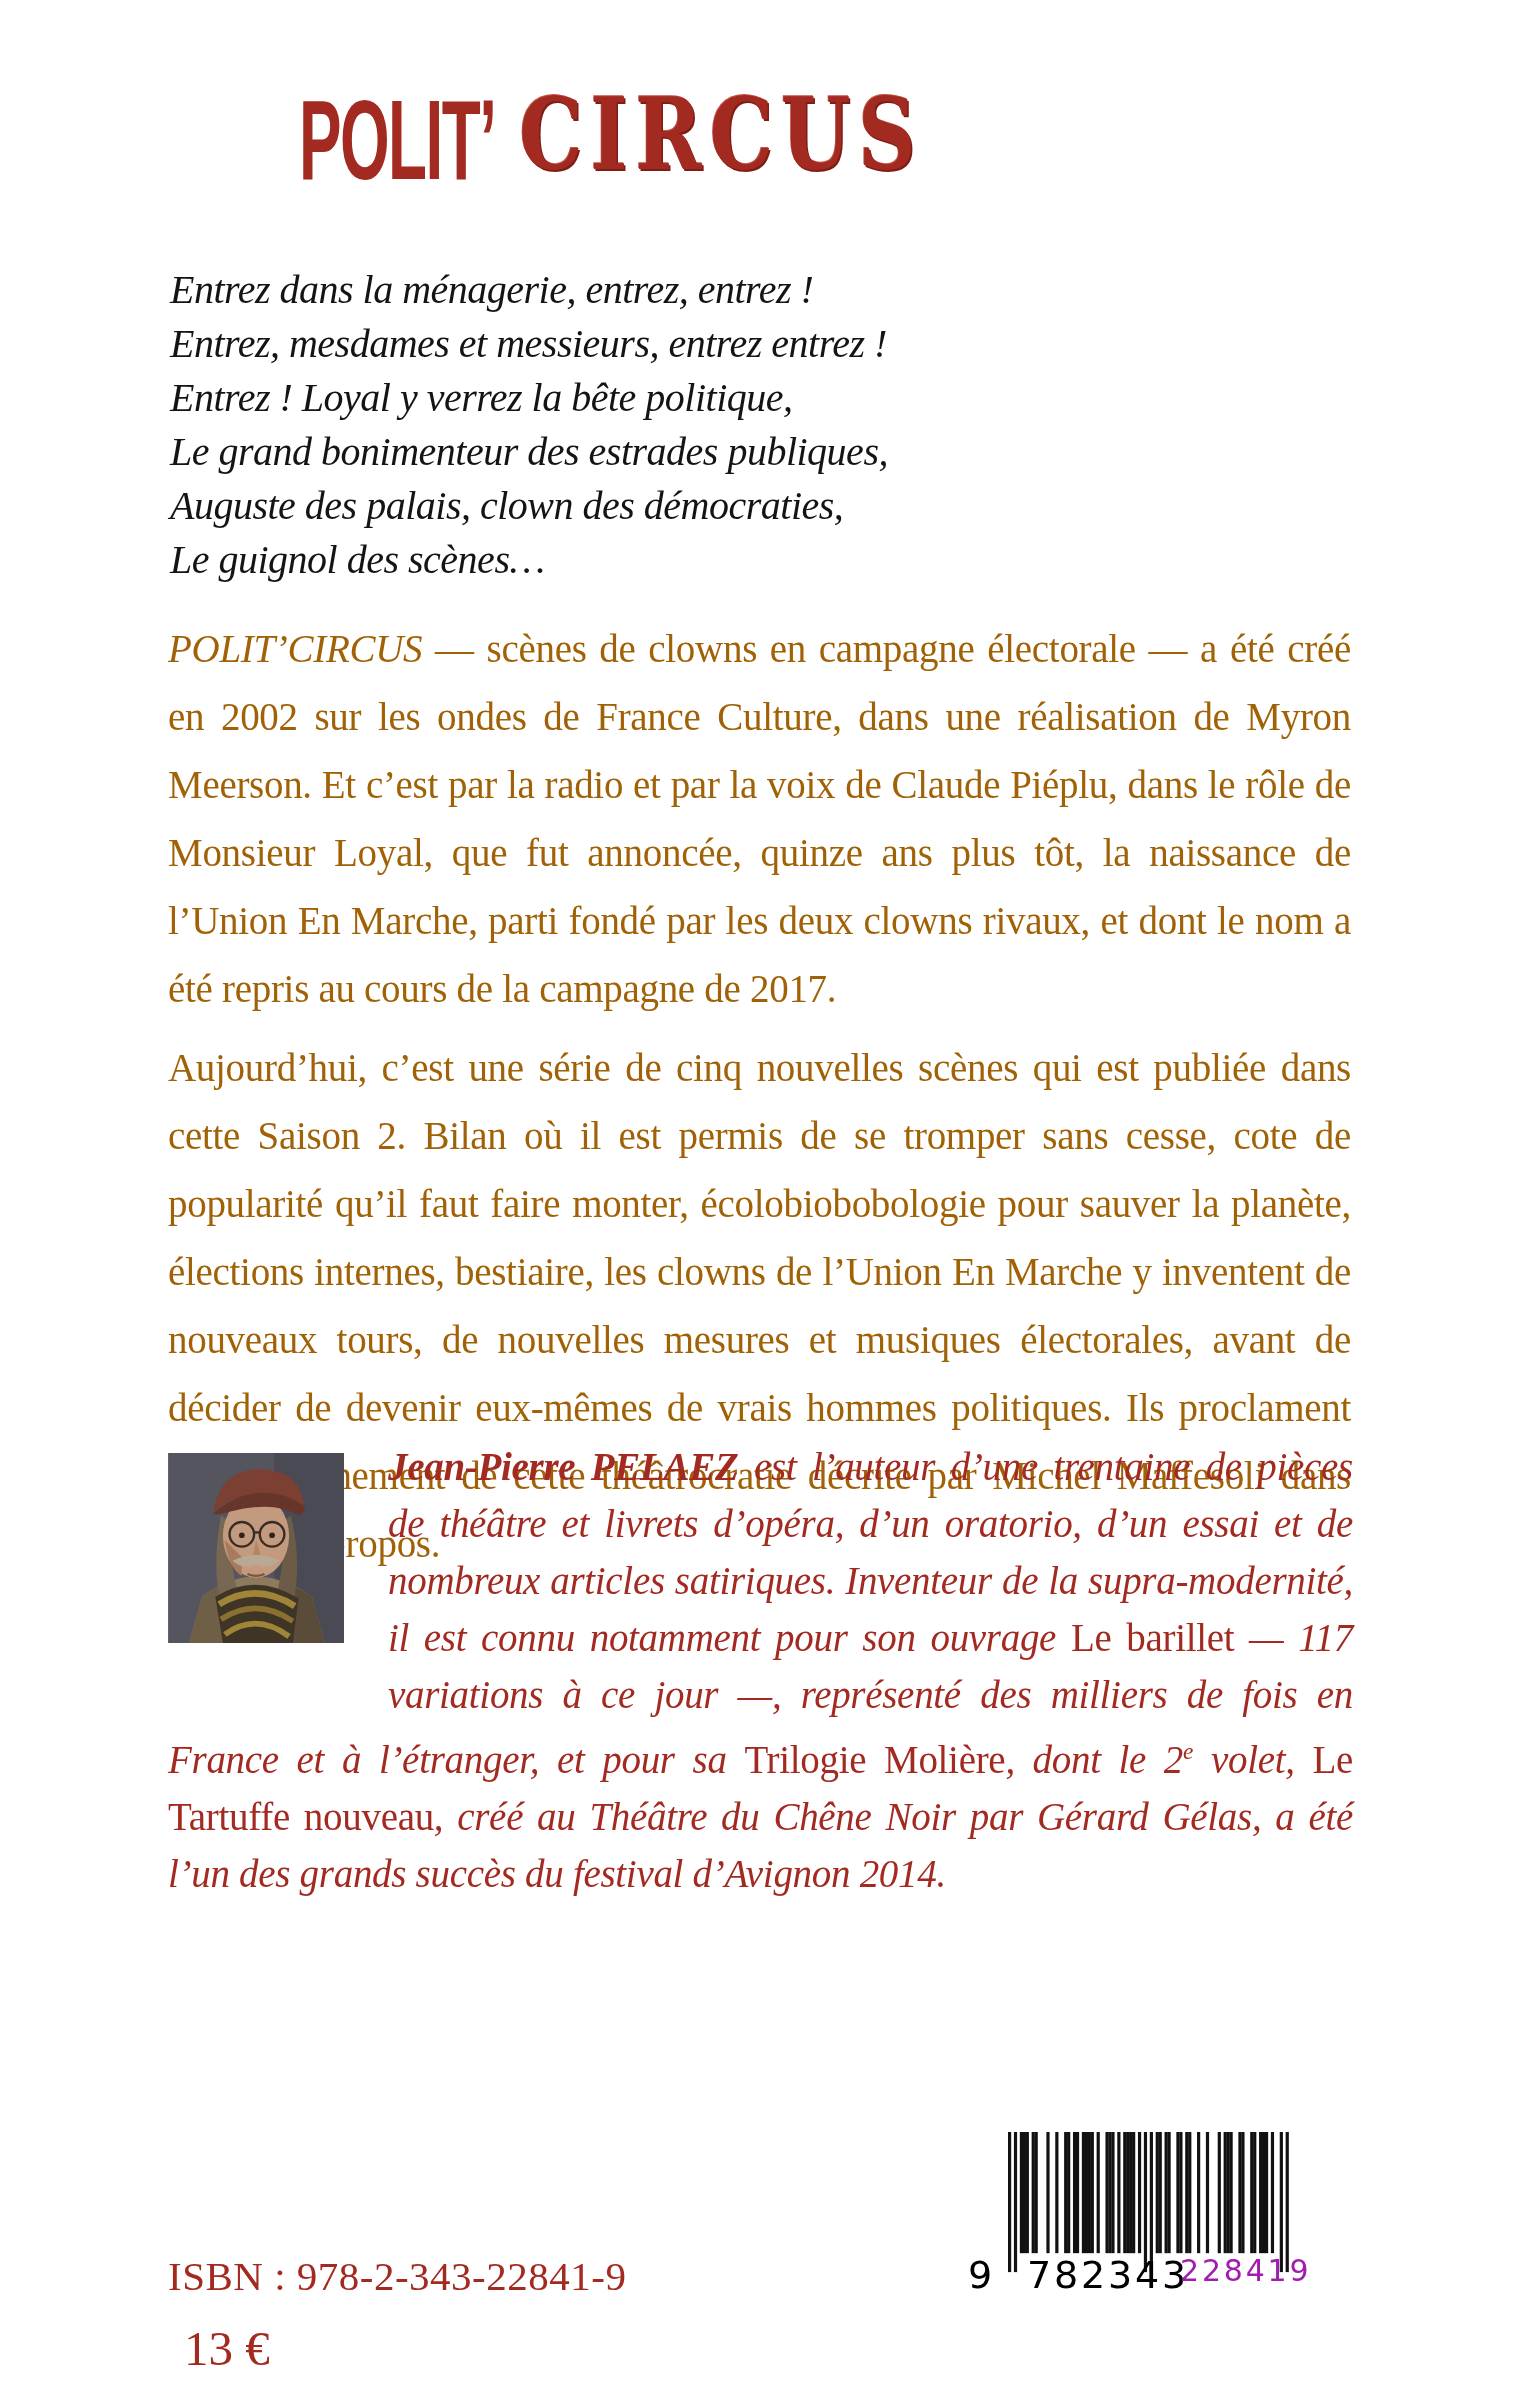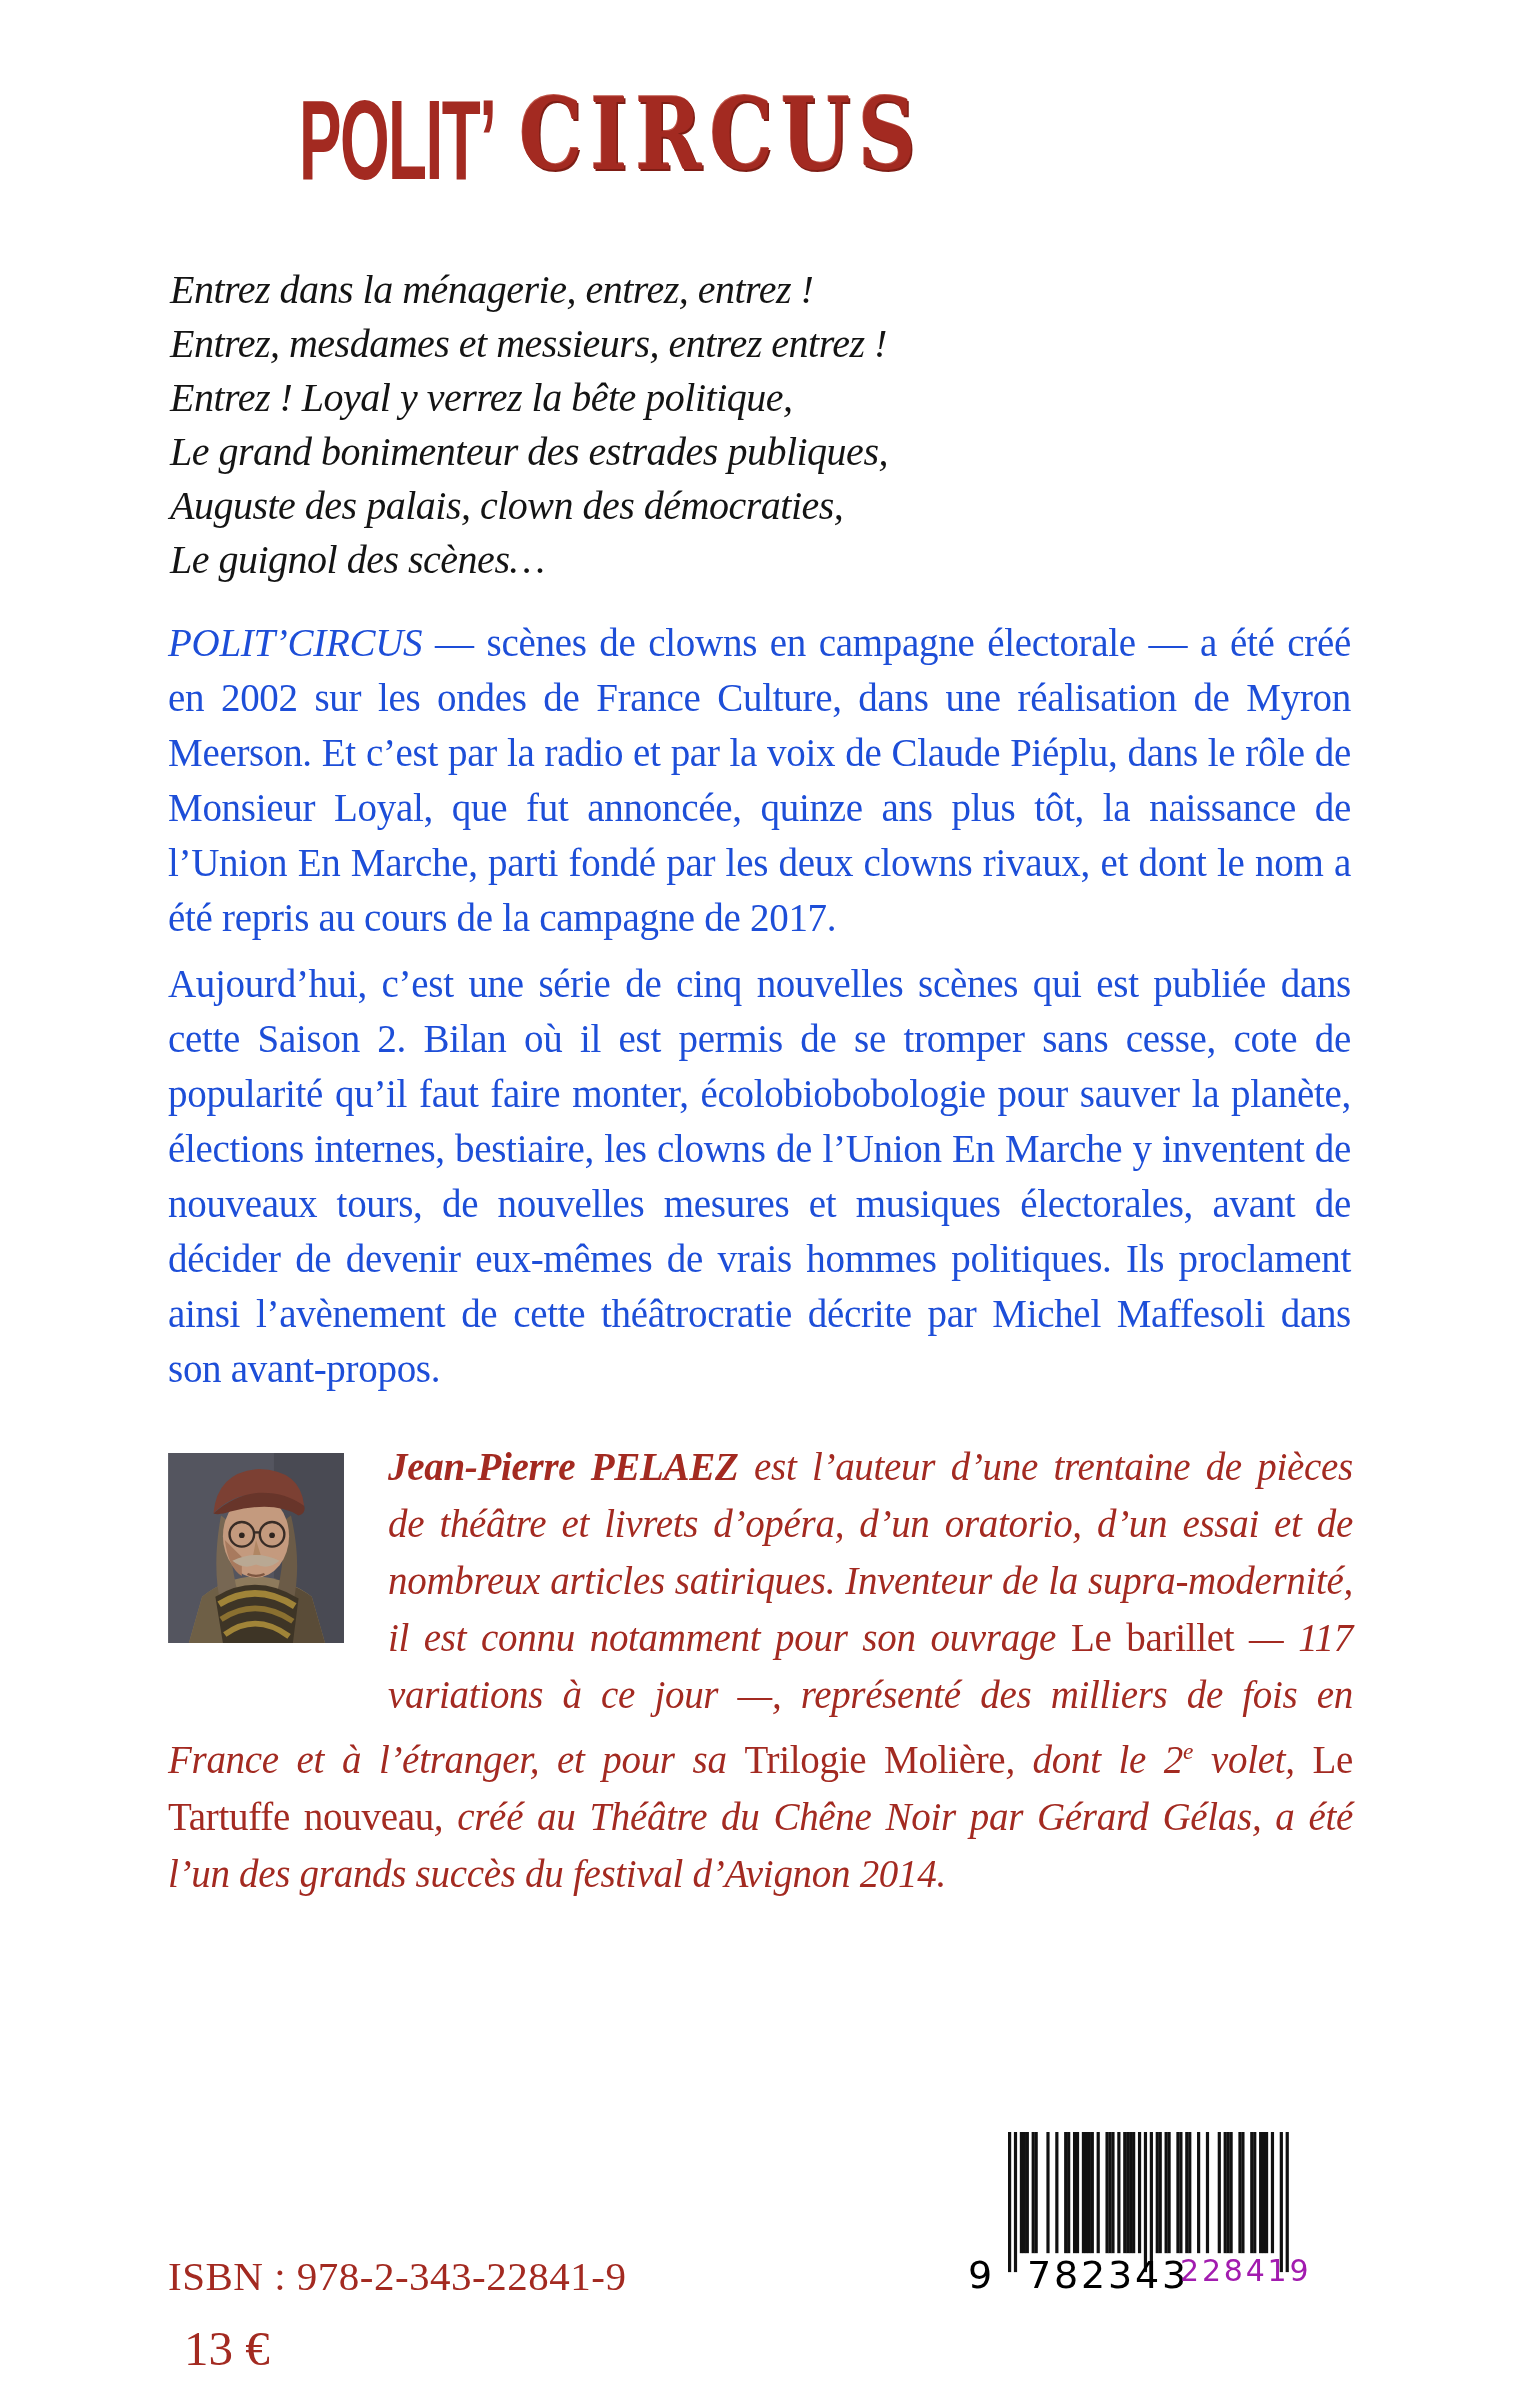--- a/index.html
+++ b/index.html
@@ -30,21 +30,21 @@
   }
   
   .poem{
     position:absolute;left:170px;top:263px;width:1041px;
     font-style:italic;font-size:40px;line-height:54px;color:#141414;
     letter-spacing:-0.5px;
   }
   
   .body-text{
     position:absolute;left:168px;top:615px;width:1183px;
-    font-size:39px;line-height:55px;text-align:justify;color:#1d4ed8;
+    font-size:39px;line-height:68px;text-align:justify;color:#a16207;
     letter-spacing:-0.3px;
   }
   .body-text p{margin:0 0 11.4px 0;}
   .lead-italic{font-style:italic;}
   
   .bio{
     position:absolute;left:168px;top:1438px;width:1185px;
     color:var(--accent);font-size:39px;line-height:57px;
     font-style:italic;text-align:justify;letter-spacing:-0.3px;
   }

